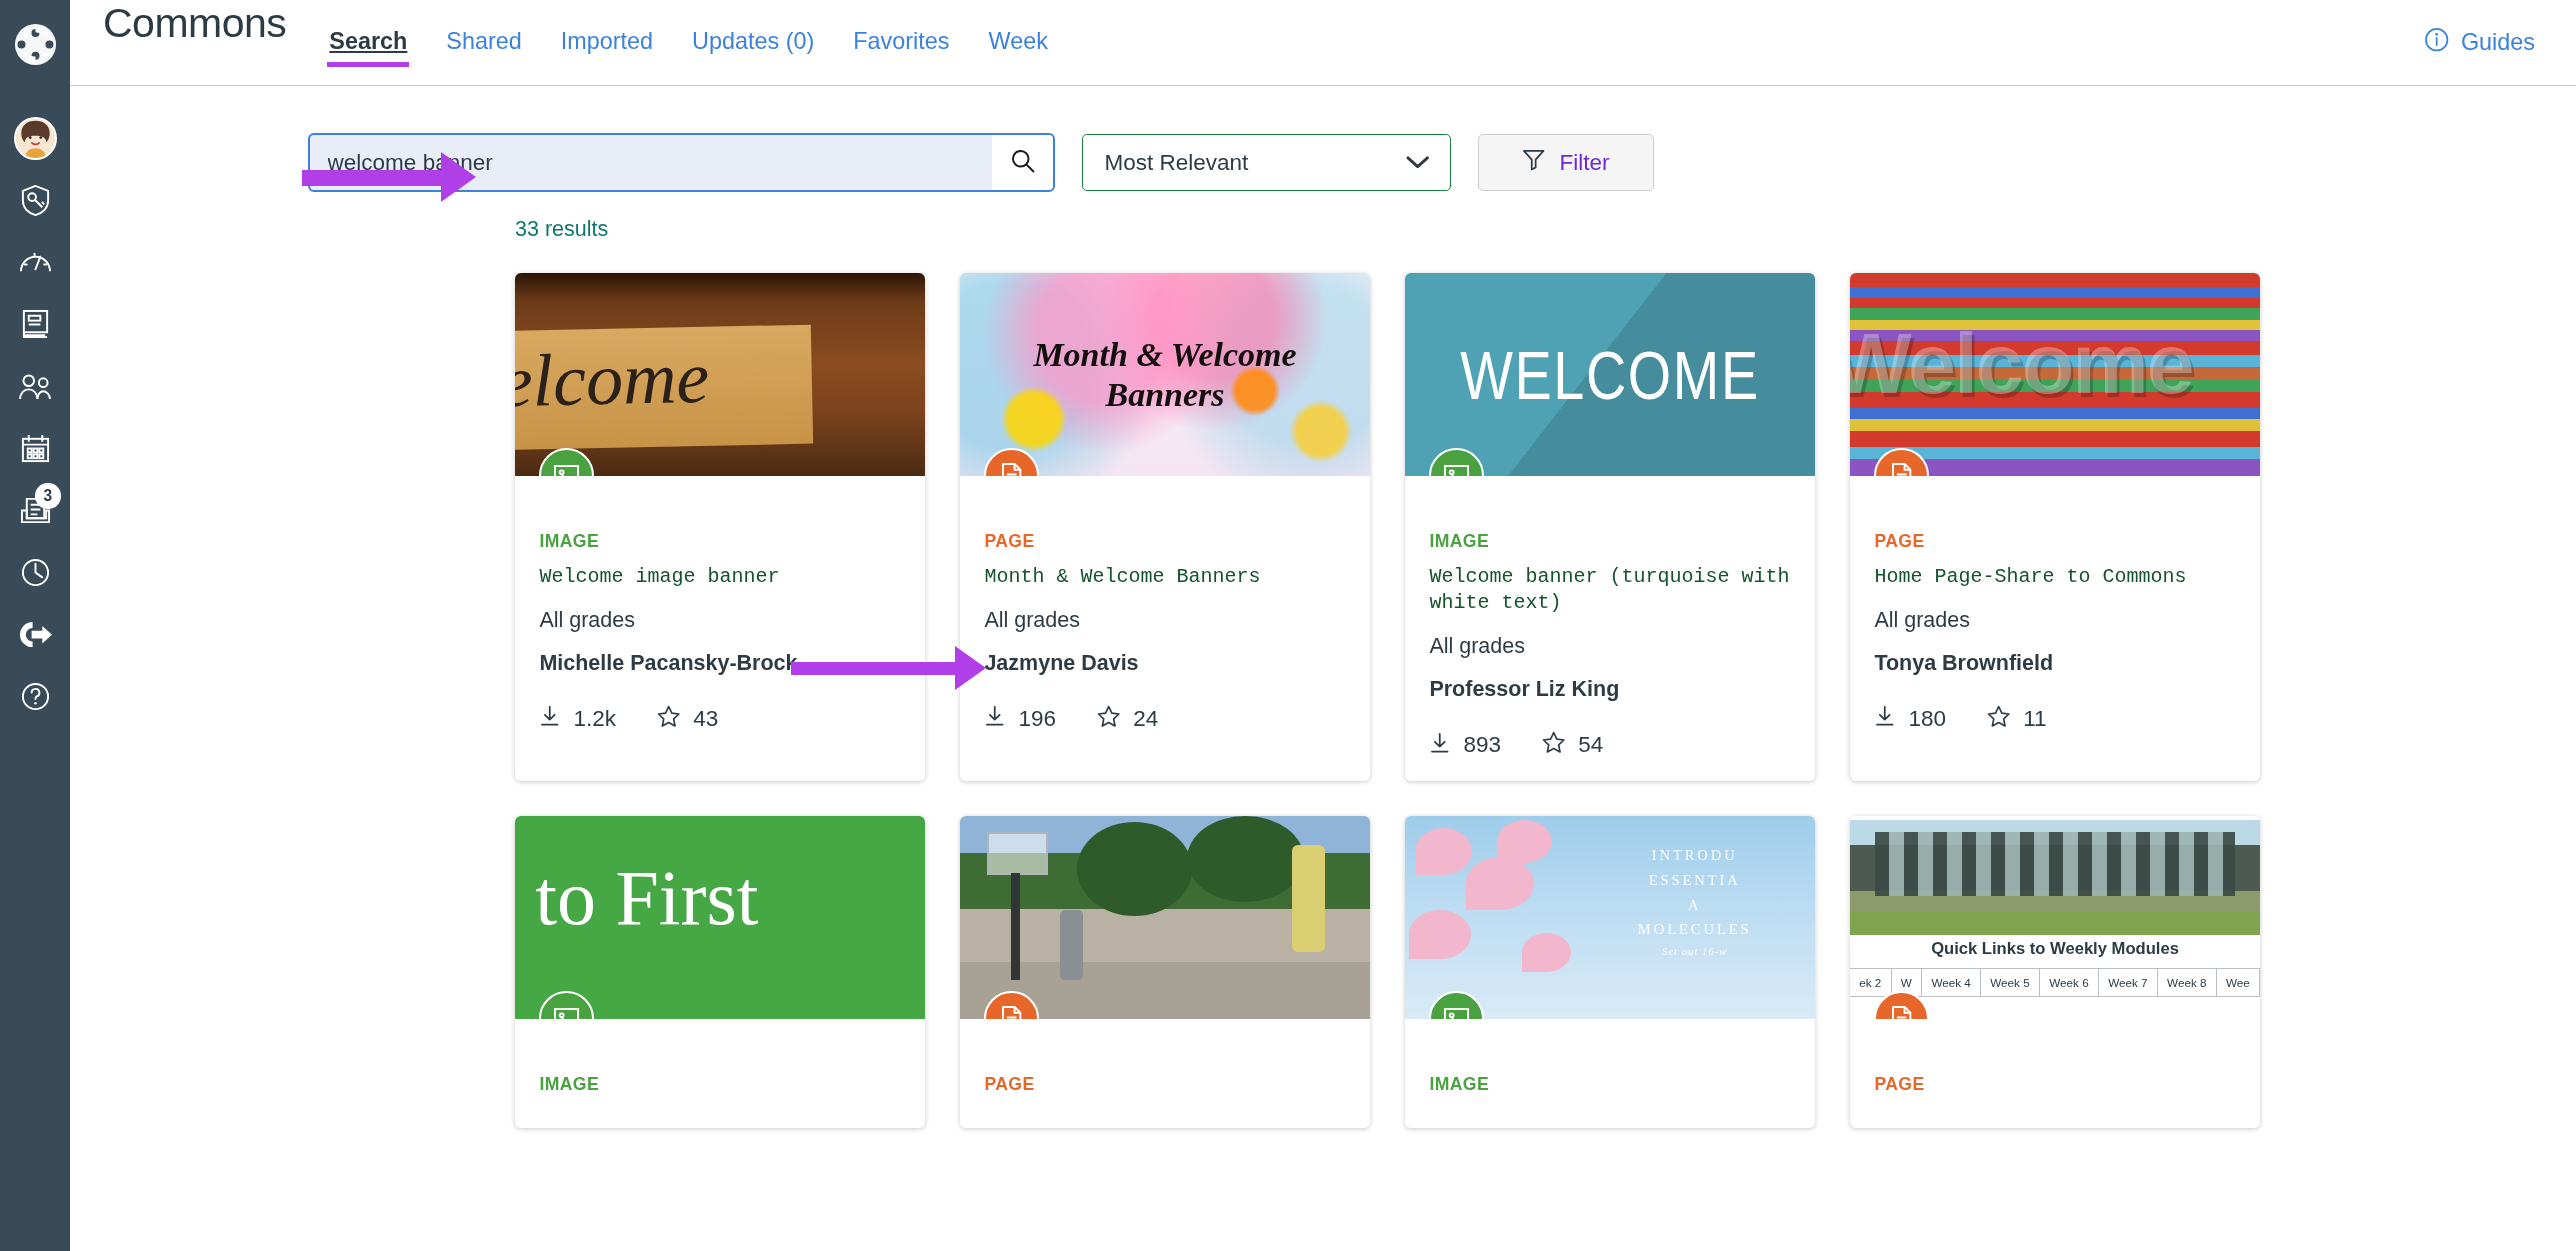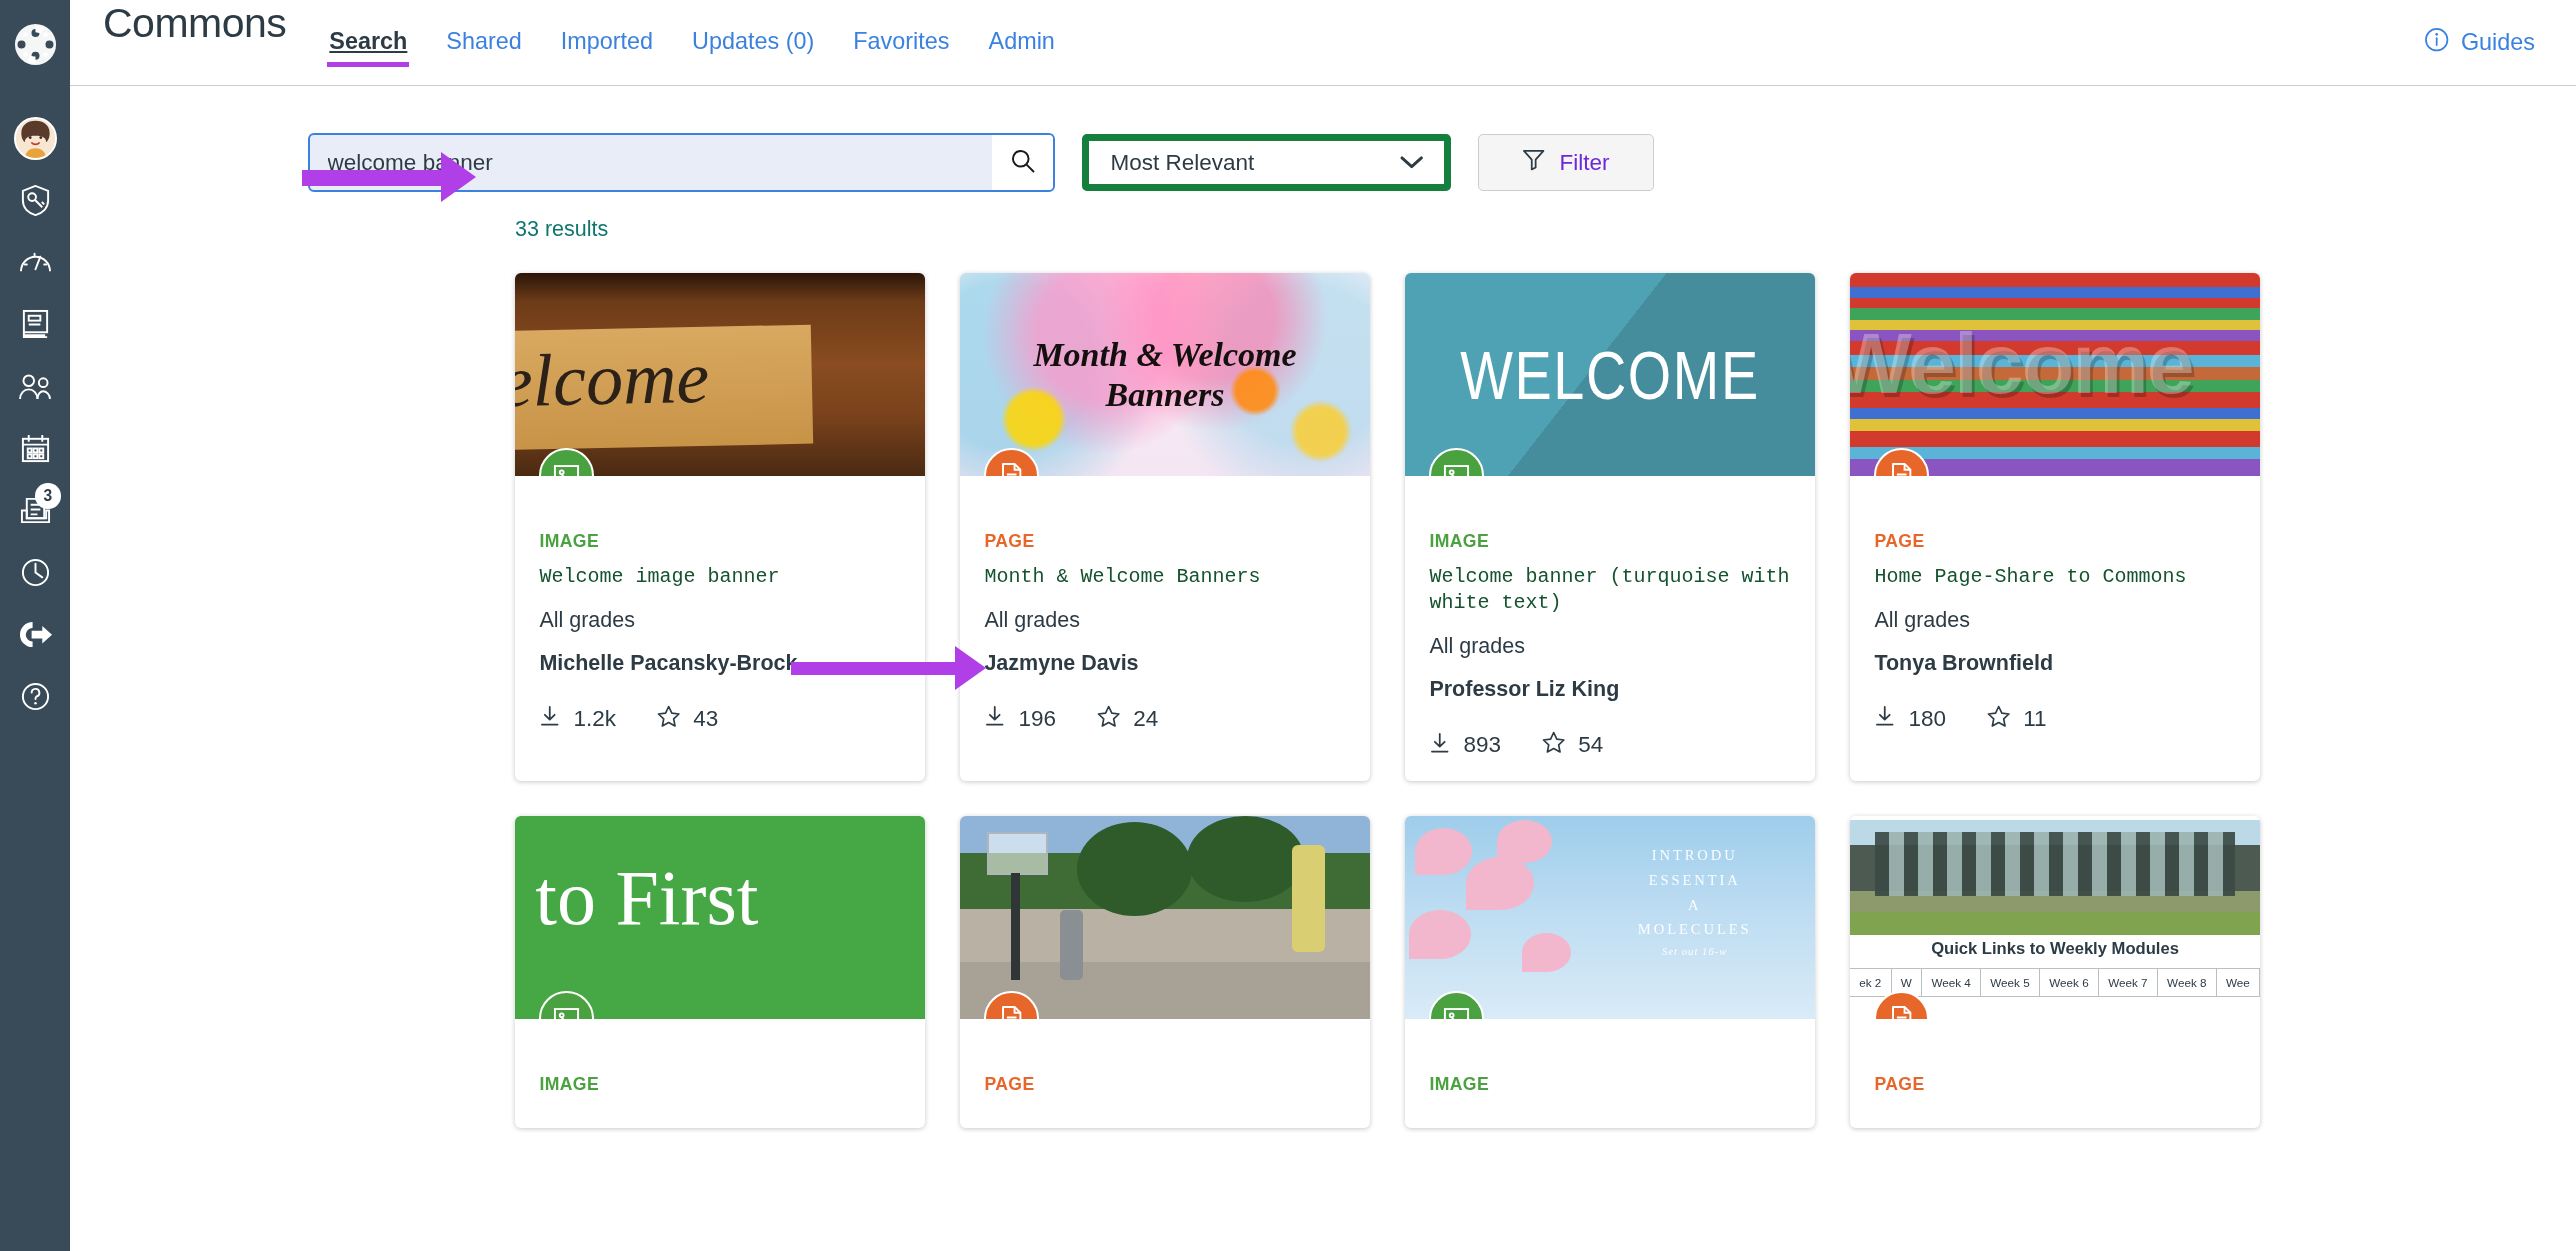--- a/index.html
+++ b/index.html
@@ -101,21 +101,21 @@
   }
   .search-btn {
     width: 61px; height: 55px;
     background: #ffffff; border: none;
     border-radius: 0 3.9px 3.9px 0;
     display: flex; align-items: center; justify-content: center;
     cursor: pointer;
   }
   .sort-select {
     width: 369px; height: 57px;
-    border: 7px solid #15803d; border-radius: 4.9px;
+    border: 1px solid #15803d; border-radius: 4.9px;
     background: #ffffff;
     display: flex; align-items: center; justify-content: space-between;
     padding: 0 19.5px 0 21.5px;
     font-size: 22.5px; color: #2D3B45; cursor: pointer;
   }
   .filter-btn {
     width: 176px; height: 57px;
     border: 1px solid #C7CDD1; border-radius: 4.9px;
     background: #F5F5F5;
     display: flex; align-items: center; justify-content: center; gap: 13.7px;
@@ -434,21 +434,21 @@
 
     <header class="header">
       <div class="app-title">Commons</div>
 
       <div class="nav-tabs">
         <a class="nav-tab active" href="#">Search</a>
         <a class="nav-tab" href="#">Shared</a>
         <a class="nav-tab" href="#">Imported</a>
         <a class="nav-tab" href="#">Updates (0)</a>
         <a class="nav-tab" href="#">Favorites</a>
-        <a class="nav-tab" href="#">Admin</a>
+        <a class="nav-tab" href="#">Week</a>
       </div>
 
       <div class="header-spacer"></div>
 
       <a class="guides-link" href="#">
         <span>
           <svg width="25.4" height="25.4" viewBox="0 0 26 26" fill="none" stroke="#3B82E0" stroke-width="1.8">
             <circle cx="13" cy="13" r="11"></circle>
             <circle cx="13" cy="7.5" r="1.4" fill="#3B82E0" stroke="none"></circle>
             <path d="M13 11.5v7" stroke-linecap="round"></path>

